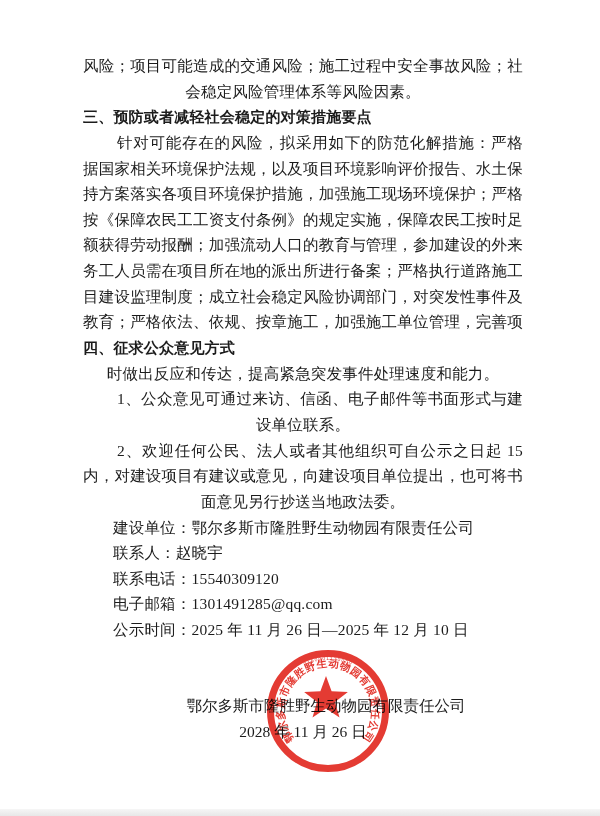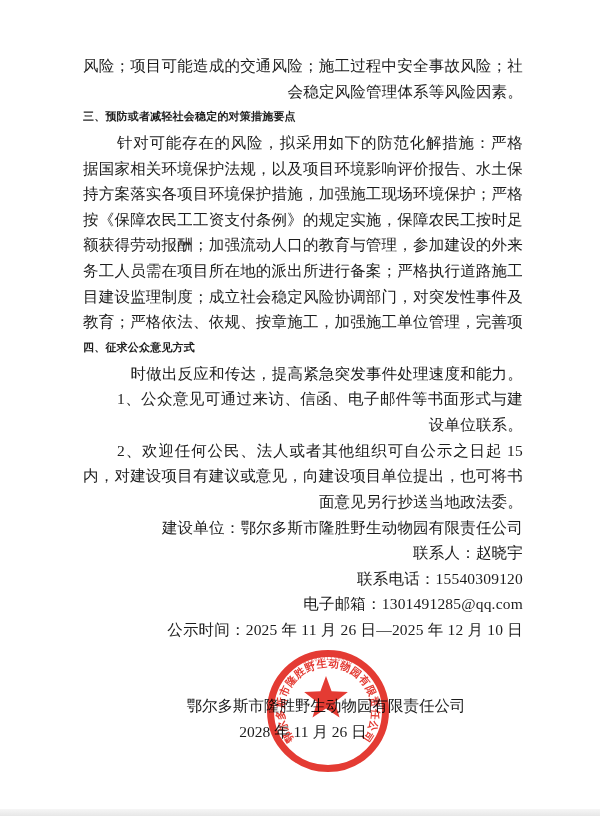--- a/index.html
+++ b/index.html
@@ -37,28 +37,28 @@
     white-space: normal;
     overflow: hidden;
   }
   .line.fi {
     text-align: justify;
     text-align-last: justify;
     white-space: normal;
     overflow: hidden;
     text-indent: 34px;
   }
-  .line.p  { text-align: right; }
+  .line.p  { text-align: center; }
   .line.h  {
     font-family: "Liberation Sans", "DejaVu Sans", sans-serif;
     font-weight: bold;
-    font-size: 11px;
+    font-size: 15px;
     text-align: left;
   }
-  .line.c  { text-align: right; text-indent: 30px; }
+  .line.c  { text-align: left; text-indent: 30px; }
 
   .signature {
     position: absolute;
     left: 83px;
     top: 693px;
     width: 440px;
     font-size: 15.5px;
     line-height: 26px;
     text-align: center;
   }

